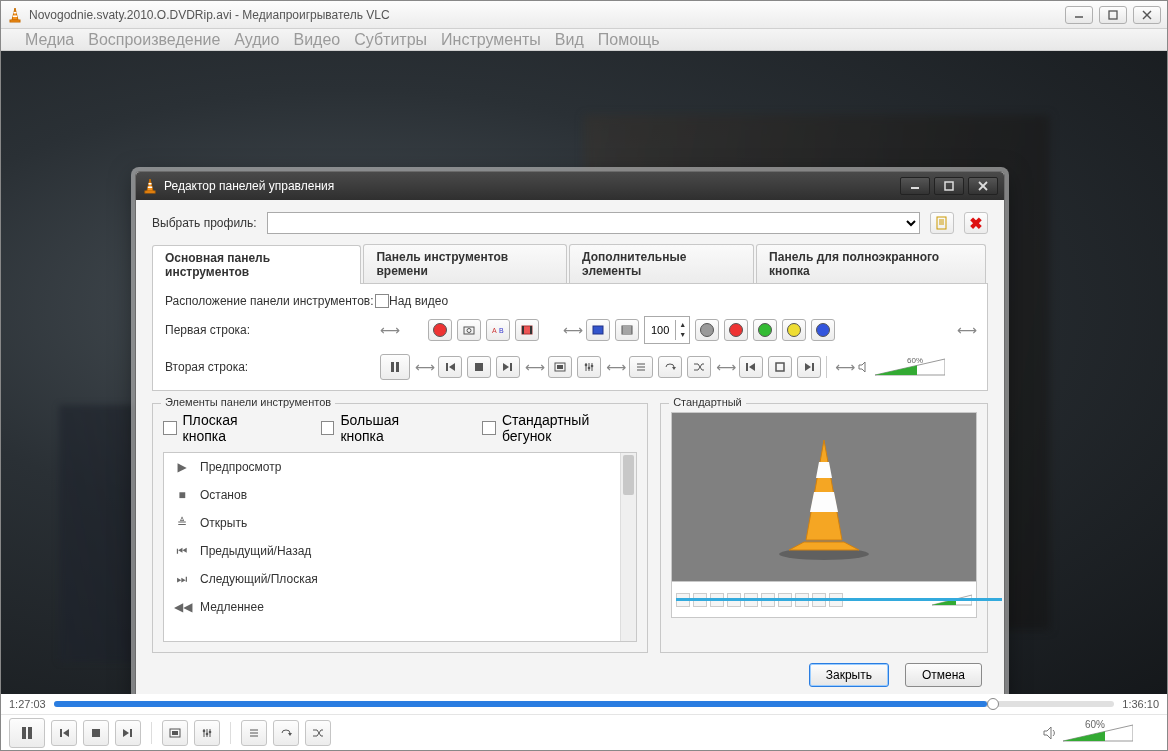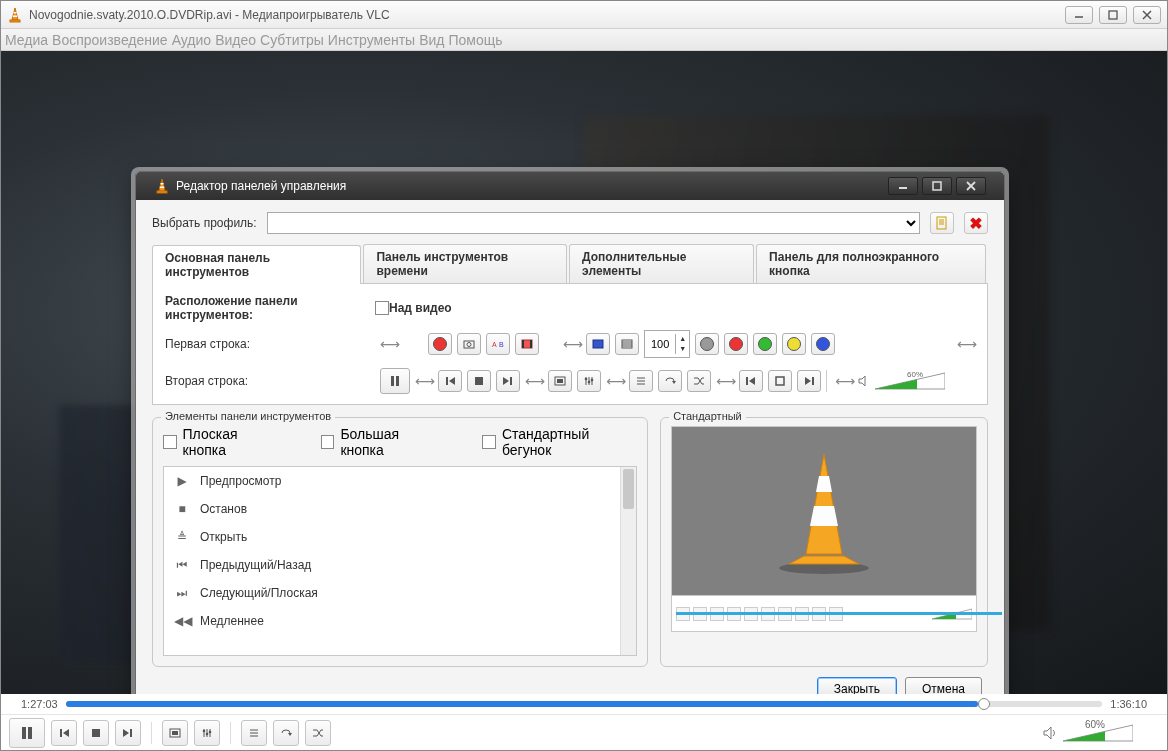--- a/index.html
+++ b/index.html
@@ -5,92 +5,92 @@
 * { box-sizing: border-box; margin: 0; padding: 0; font-family: "Segoe UI", Tahoma, sans-serif; }
 body { width: 1168px; height: 751px; background: #f0f0f0; overflow: hidden; position: relative; }
 
 
 .main-window { width: 1168px; height: 751px; border: 1px solid #888; background: #fff; display: flex; flex-direction: column; }
 .titlebar { height: 28px; background: linear-gradient(#fdfdfd,#ececec); display: flex; align-items: center; padding: 0 6px; font-size: 12px; color: #555; border-bottom: 1px solid #d0d0d0; }
 .titlebar .vlc-cone { width: 16px; height: 16px; margin-right: 6px; }
 .titlebar .title-text { flex: 1; }
 .win-btns { display: flex; gap: 6px; }
 .win-btn { width: 28px; height: 18px; border: 1px solid #b0b0b0; border-radius: 3px; background: linear-gradient(#fdfdfd,#e8e8e8); display:flex; align-items:center; justify-content:center; font-size:10px; color:#555; cursor:pointer;}
-.menubar { height: 22px; background: linear-gradient(#f5f5f5,#e8e8e8); display: flex; align-items: center; padding: 0 4px; gap: 4px; font-size: 14px; color: #9a9a9a; border-bottom: 1px solid #d0d0d0; }
+.menubar { height: 22px; background: linear-gradient(#f5f5f5,#e8e8e8); display: flex; align-items: center; padding: 0 24px; gap: 14px; font-size: 16px; color: #9a9a9a; border-bottom: 1px solid #d0d0d0; }
 .menubar span { cursor: default; }
 
 .video-area { flex: 1; background: #1a1a1a; position: relative; overflow:hidden;}
 .video-bg { position:absolute; inset:0; background: radial-gradient(ellipse at 30% 40%, #4a5258 0%, #2a3035 40%, #15181b 100%); }
 .video-bg::before { content:""; position:absolute; left:50%; top:10%; width:40%; height:80%; background: linear-gradient(100deg, rgba(60,50,40,.4), rgba(20,20,20,.6)); filter: blur(4px);}
 .video-bg::after { content:""; position:absolute; left:5%; top:55%; width:35%; height:40%; background: linear-gradient(80deg, rgba(30,35,45,.6), rgba(10,10,10,.4)); filter: blur(3px);}
 
-.seekbar-row { height: 20px; display:flex; align-items:center; padding: 0 20px; gap:8px; font-size:11px; color:#555; background:#fff;}
+.seekbar-row { height: 20px; display:flex; align-items:center; padding: 0 8px; gap:8px; font-size:11px; color:#555; background:#fff;}
 .seek { flex:1; height:6px; background:#e0e0e0; border-radius:3px; position:relative; }
 .seek-fill { position:absolute; left:0; top:0; bottom:0; width:88%; background:#2a7de1; border-radius:3px;}
 .seek-knob { position:absolute; left:88%; top:-3px; width:12px; height:12px; background:#fff; border:1px solid #888; border-radius:50%; }
 
 .controls-row { height: 36px; display:flex; align-items:center; padding: 3px 8px; gap:6px; background:#fff; border-top:1px solid #e5e5e5;}
 .ctrl-btn { width:26px; height:26px; border:1px solid #c5c5c5; border-radius:3px; background:linear-gradient(#fdfdfd,#ececec); display:flex; align-items:center; justify-content:center; cursor:pointer; color:#555; font-size:11px;}
 .ctrl-btn.big { width:36px; height:30px; }
 .ctrl-sep { width:1px; height:22px; background:#ddd; margin:0 4px;}
 .vol { margin-left:auto; display:flex; align-items:center; gap:6px; font-size:10px; color:#666;}
 .vol-tri { width:70px; height:20px; position:relative; }
 .vol-tri svg { width:70px; height:20px; }
 
 
 .dialog { position:absolute; left:134px; top:120px; width:870px; background:#f4f4f4; border:1px solid #6b6b6b; box-shadow: 0 0 0 4px rgba(200,200,200,.6), 0 6px 24px rgba(0,0,0,.5); border-radius:4px; }
-.dlg-title { height:28px; background:linear-gradient(#4a4a4a,#2f2f2f); color:#fff; display:flex; align-items:center; padding:0 18px; font-size:12px; border-radius:4px 4px 0 0;}
+.dlg-title { height:28px; background:linear-gradient(#4a4a4a,#2f2f2f); color:#fff; display:flex; align-items:center; padding:0 6px; font-size:12px; border-radius:4px 4px 0 0;}
 .dlg-title .vlc-cone { width:16px; height:16px; margin-right:6px;}
 .dlg-title .t { flex:1;}
 .dlg-winbtn { width:30px; height:18px; background:linear-gradient(#555,#333); border:1px solid #222; border-radius:2px; margin-left:4px; display:flex;align-items:center;justify-content:center; color:#ddd; font-size:11px; cursor:pointer;}
 
 .dlg-body { padding:12px 16px 12px 16px; background:#f4f4f4;}
 .profile-row { display:flex; align-items:center; gap:10px; margin-bottom:10px; font-size:12px; color:#333;}
 .profile-row select { flex:1; height:22px; border:1px solid #aaa; background:#fff; font-size:12px;}
 .icon-btn { width:24px; height:22px; border:1px solid #c5c5c5; border-radius:3px; background:linear-gradient(#fdfdfd,#ececec); display:flex;align-items:center;justify-content:center; cursor:pointer;}
 .del-x { color:#d11; font-weight:bold; font-size:16px;}
 
 .tabs { display:flex; border-bottom:1px solid #c8c8c8; background:#f4f4f4;}
 .tab { padding:5px 12px; font-size:12px; border:1px solid #c8c8c8; border-bottom:none; background:linear-gradient(#fafafa,#ececec); margin-right:2px; border-radius:3px 3px 0 0; cursor:pointer; color:#333;font-weight:bold;}
 .tab.active { background:#fff; position:relative; top:1px;}
 
 .tab-panel { background:#fff; border:1px solid #c8c8c8; border-top:none; padding:10px 12px; font-size:12px; color:#333;}
-.form-row { display:flex; align-items:center; margin-bottom:8px;font-weight:bold;}
+.form-row { display:flex; align-items:center; margin-bottom:8px;}
 .form-label { width:210px; }
 .chk { width:14px; height:14px; border:1px solid #888; background:#fff; display:inline-block;}
 .tool-row { display:flex; align-items:center; gap:5px; flex-wrap:wrap;}
 .tool-row .lbl { width:210px; flex-shrink:0;}
 .grip { color:#888; font-size:14px; letter-spacing:-2px; cursor:grab;}
 .tbtn { width:24px; height:22px; border:1px solid #b0b0b0; border-radius:3px; background:linear-gradient(#fdfdfd,#ececec); display:flex;align-items:center;justify-content:center; font-size:10px; color:#444; cursor:pointer;}
 .dot { width:14px; height:14px; border-radius:50%; border:1px solid #555;}
 .dot.gray{background:#999;} .dot.red{background:#e33;} .dot.green{background:#3b3;} .dot.yellow{background:#ed3;} .dot.blue{background:#35d;}
 .spin { display:flex; align-items:center; border:1px solid #aaa; background:#fff; height:28px;}
 .spin input{ width:30px; border:none; text-align:center; font-size:11px;}
 .spin .ar { width:14px; display:flex; flex-direction:column;}
 .spin .ar div{height:10px; border-left:1px solid #aaa; text-align:center; font-size:7px; line-height:10px; cursor:pointer;}
 
 .lower { display:flex; gap:12px; margin-top:12px;}
-.group { border:1px solid #c8c8c8; border-radius:6px; padding:8px 10px 10px 10px; position:relative; background:#f4f4f4;}
+.group { border:1px solid #c8c8c8; border-radius:0; padding:8px 10px 10px 10px; position:relative; background:#f4f4f4;}
 .group > .legend { position:absolute; top:-8px; left:8px; background:#f4f4f4; padding:0 4px; font-size:11px; color:#333;}
 .elements { flex:1.55;}
 .preview { flex:1;}
 .chk-row { display:flex; gap:40px; margin-bottom:8px; font-size:14px;}
 .chk-row label{display:flex; align-items:center; gap:6px;}
 .list { border:1px solid #c8c8c8; background:#fff; height:190px; overflow:hidden; position:relative;}
 .list-inner{position:absolute; left:0; right:16px; top:0;}
 .list-item { display:flex; align-items:center; gap:10px; padding:7px 10px; font-size:12px; color:#333; cursor:pointer;}
 .list-item .ic { width:16px; text-align:center; color:#666;}
 .list-scroll { position:absolute; right:0; top:0; bottom:0; width:16px; background:#efefef; border-left:1px solid #ddd;}
 .list-scroll .thumb{ position:absolute; left:2px; right:2px; top:2px; height:40px; background:#c8c8c8; border-radius:2px;}
 
 .pv-video { height:170px; background:#808080; border:1px solid #c8c8c8; display:flex; align-items:center; justify-content:center;}
 .pv-controls { height:36px; border:1px solid #c8c8c8; border-top:none; background:#fff; display:flex; align-items:center; gap:3px; padding:2px 4px;}
 .pv-controls .mini{ width:14px;height:14px; border:1px solid #ccc; background:#f5f5f5; font-size:7px;}
 
-.dlg-footer { display:flex; justify-content:flex-end; gap:8px; padding:10px 6px 4px 6px;align-items:center;}
+.dlg-footer { display:flex; justify-content:flex-end; gap:16px; padding:10px 6px 4px 6px;align-items:center;}
 .btn { padding:4px 16px; font-size:12px; border:1px solid #8a8a8a; border-radius:3px; background:linear-gradient(#fdfdfd,#e6e6e6); cursor:pointer;}
 .btn.primary { border:1px solid #2a7de1; box-shadow:0 0 0 1px #9cf inset;}
 
 svg{display:block;}
 </style>
 </head>
 <body>
 
 <div class="main-window">
 

